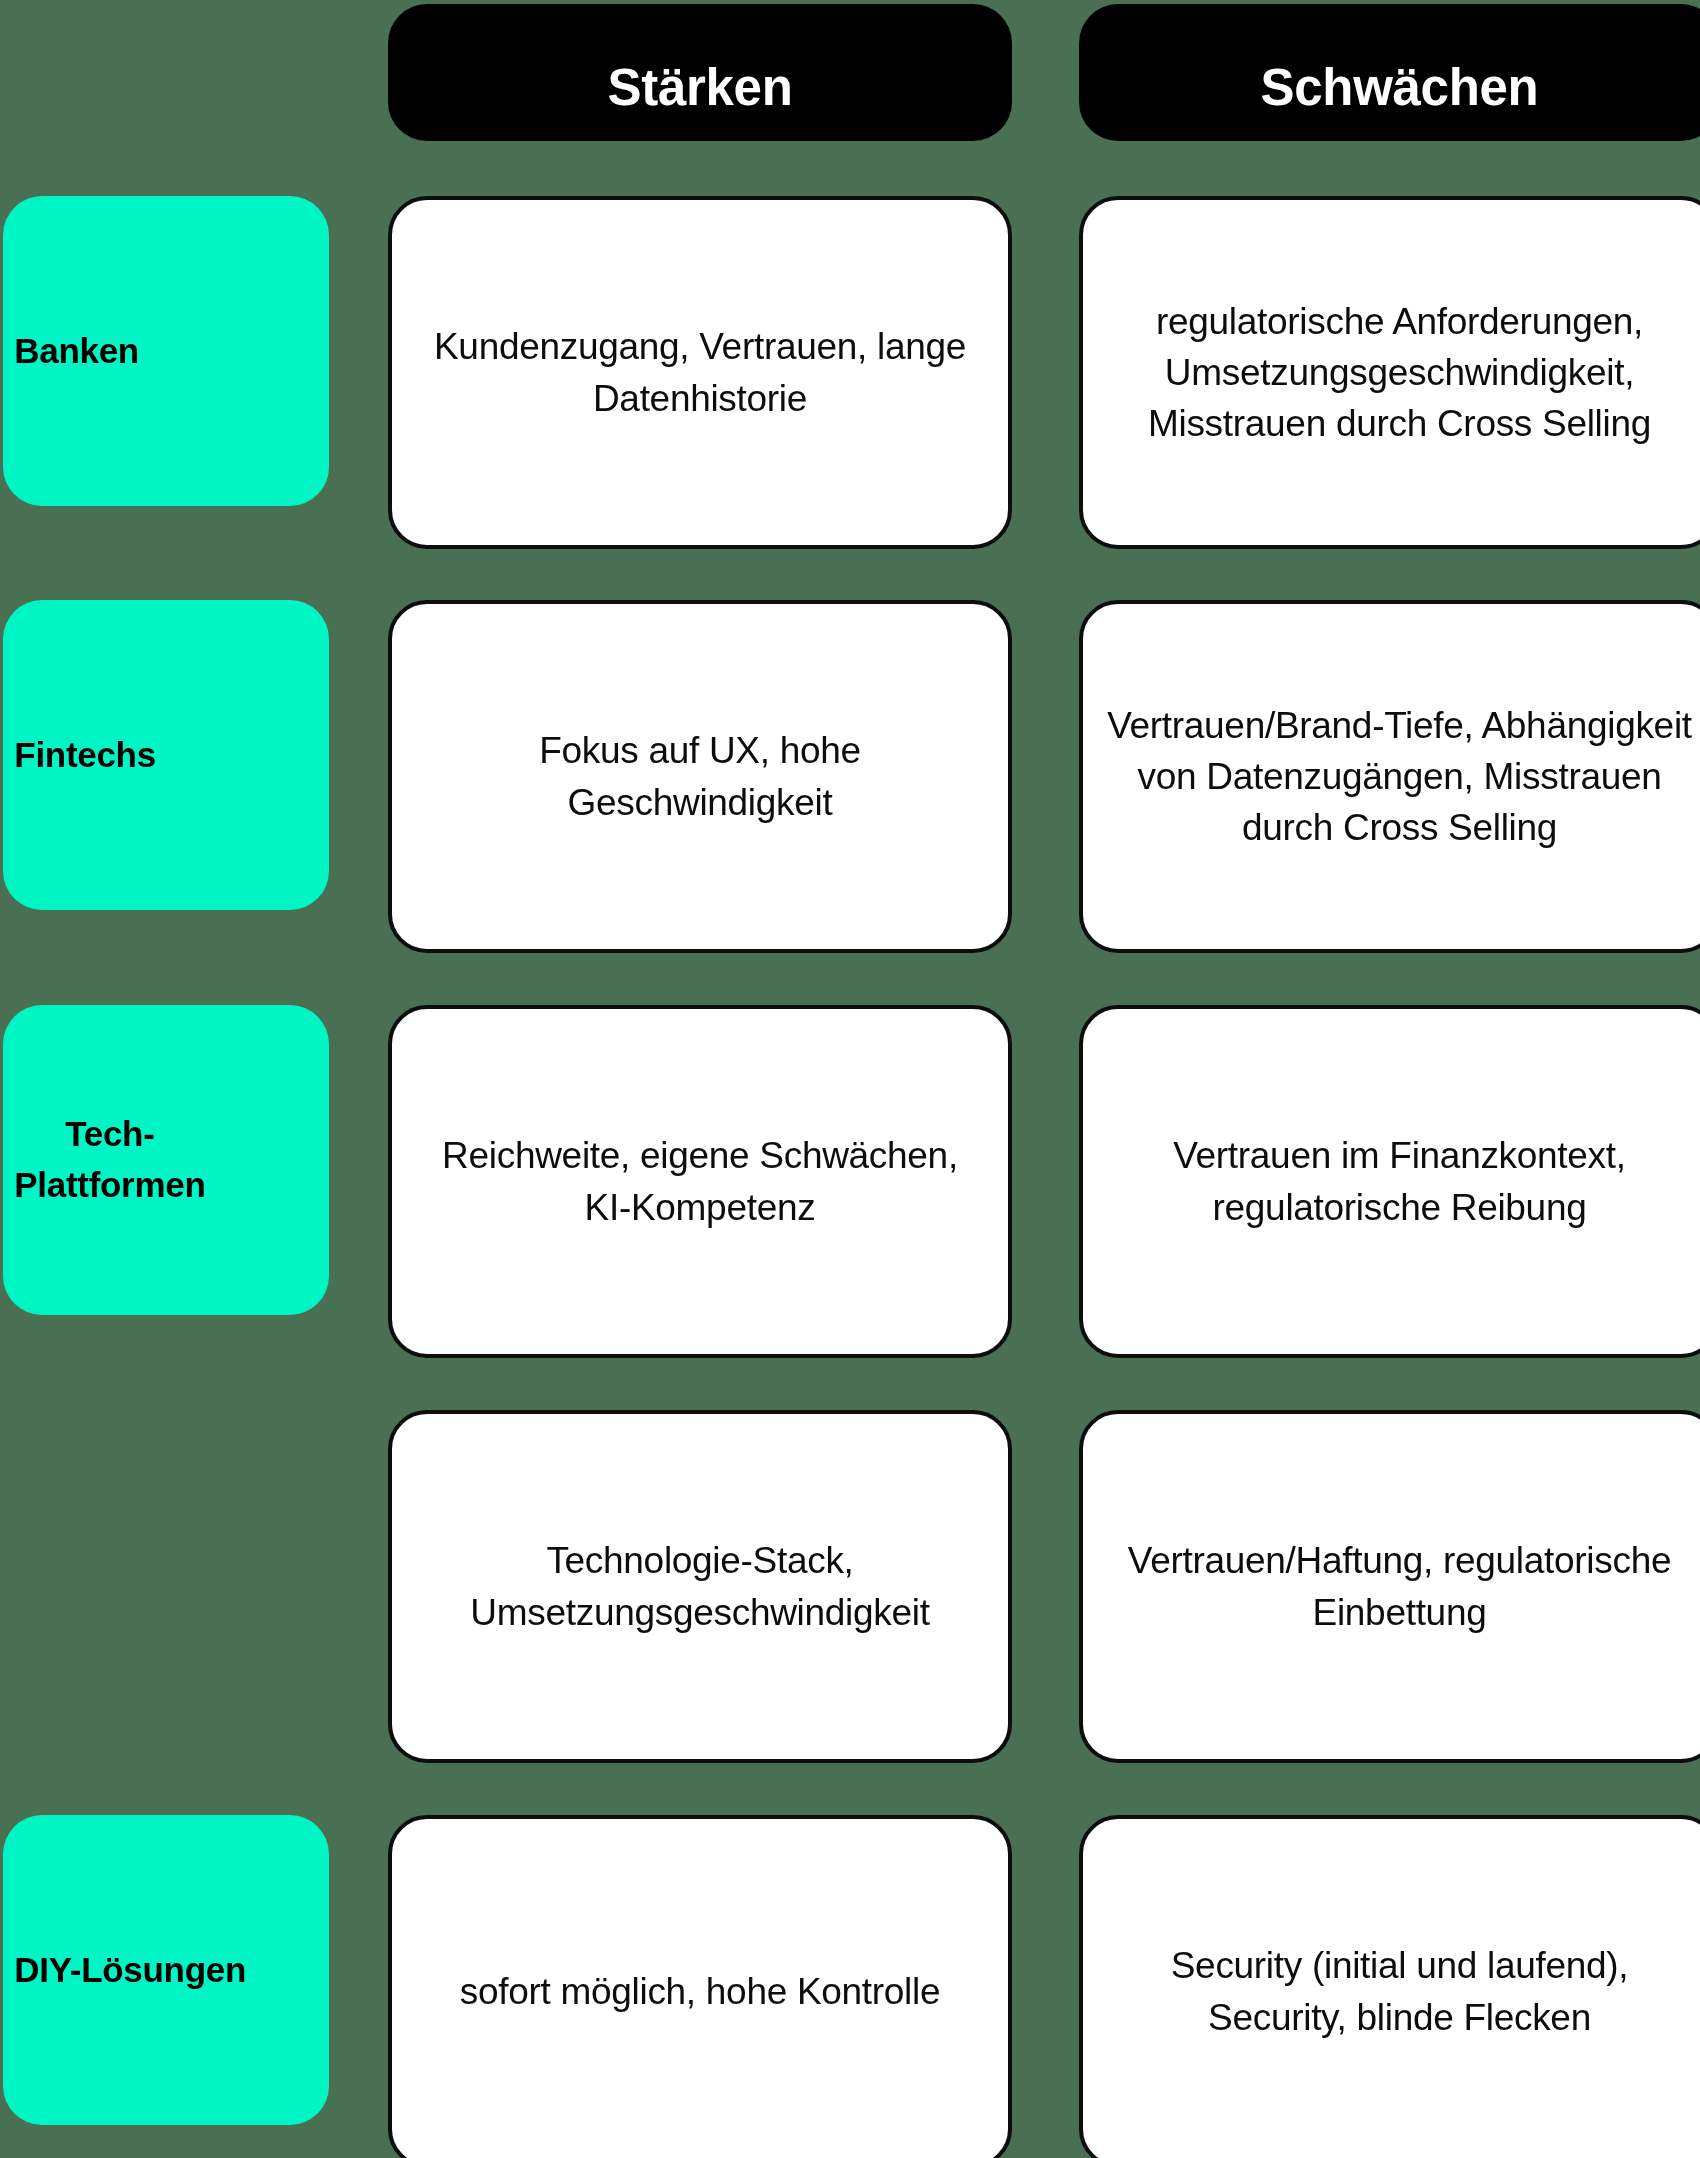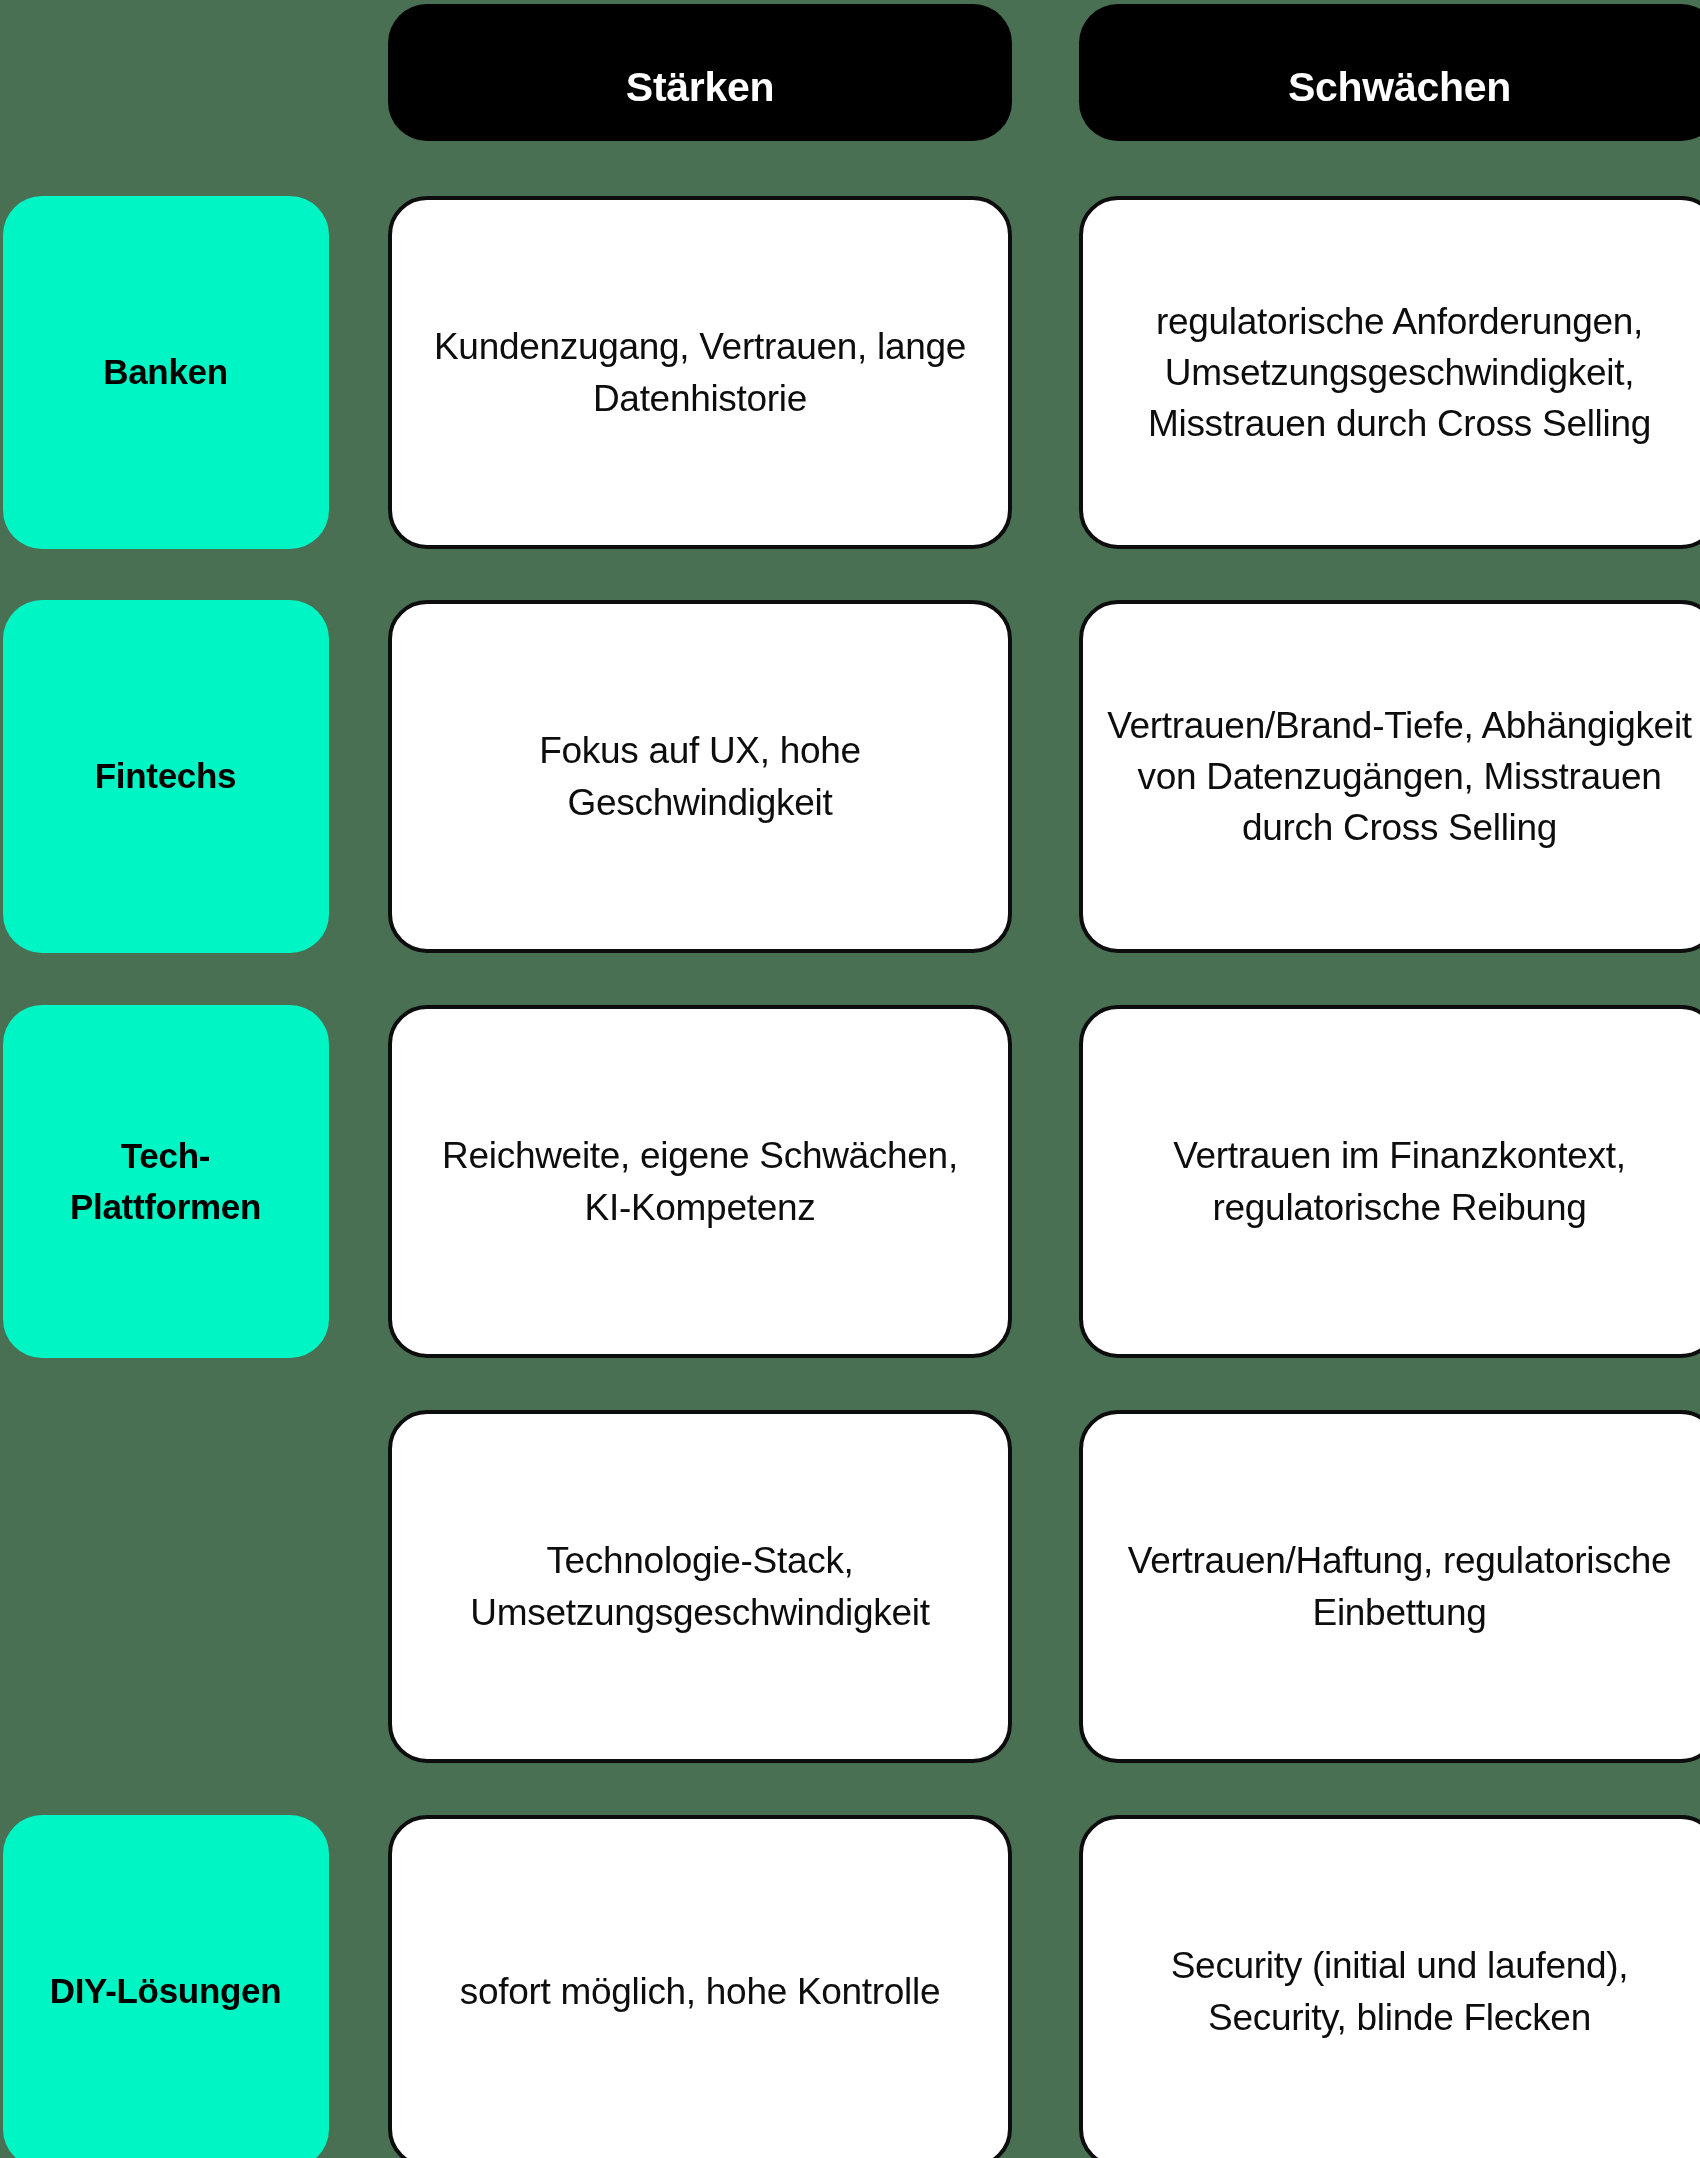--- a/index.html
+++ b/index.html
@@ -36,21 +36,21 @@
     border-radius: 39px;
     display: flex;
     align-items: center;
     justify-content: center;
     box-sizing: border-box;
   }
   .header-cell.col-strengths { left: 388px; width: 624px; }
   .header-cell.col-weaknesses { left: 1079px; width: 641px; }
   .header-label {
     color: #ffffff;
-    font-size: 41px;
+    font-size: 51px;
     font-weight: bold;
     letter-spacing: -0.3px;
     line-height: 1.1;
     text-align: center;
     margin-top: 30px;
   }
 
   
   .row {
     position: absolute;
@@ -61,26 +61,26 @@
   .row.r1 { top: 600px; height: 353px; }
   .row.r2 { top: 1005px; height: 353px; border-radius: 23px; }
   .row.r3 { top: 1410px; height: 353px; }
   .row.r4 { top: 1815px; height: 353px; }
 
   .label-cell {
     position: absolute;
     left: 2.5px;
     top: 0;
     width: 326px;
-    height: 353px;
+    height: 310px;
     background: #00f5c4;
     border-radius: 39px;
     display: flex;
     align-items: center;
-    justify-content: center;
+    justify-content: flex-start;
     box-sizing: border-box;
     padding: 0 11.8px;
   }
   .label-text {
     color: #000000;
     font-size: 35px;
     font-weight: bold;
     line-height: 1.45;
     text-align: center;
     letter-spacing: -0.3px;

